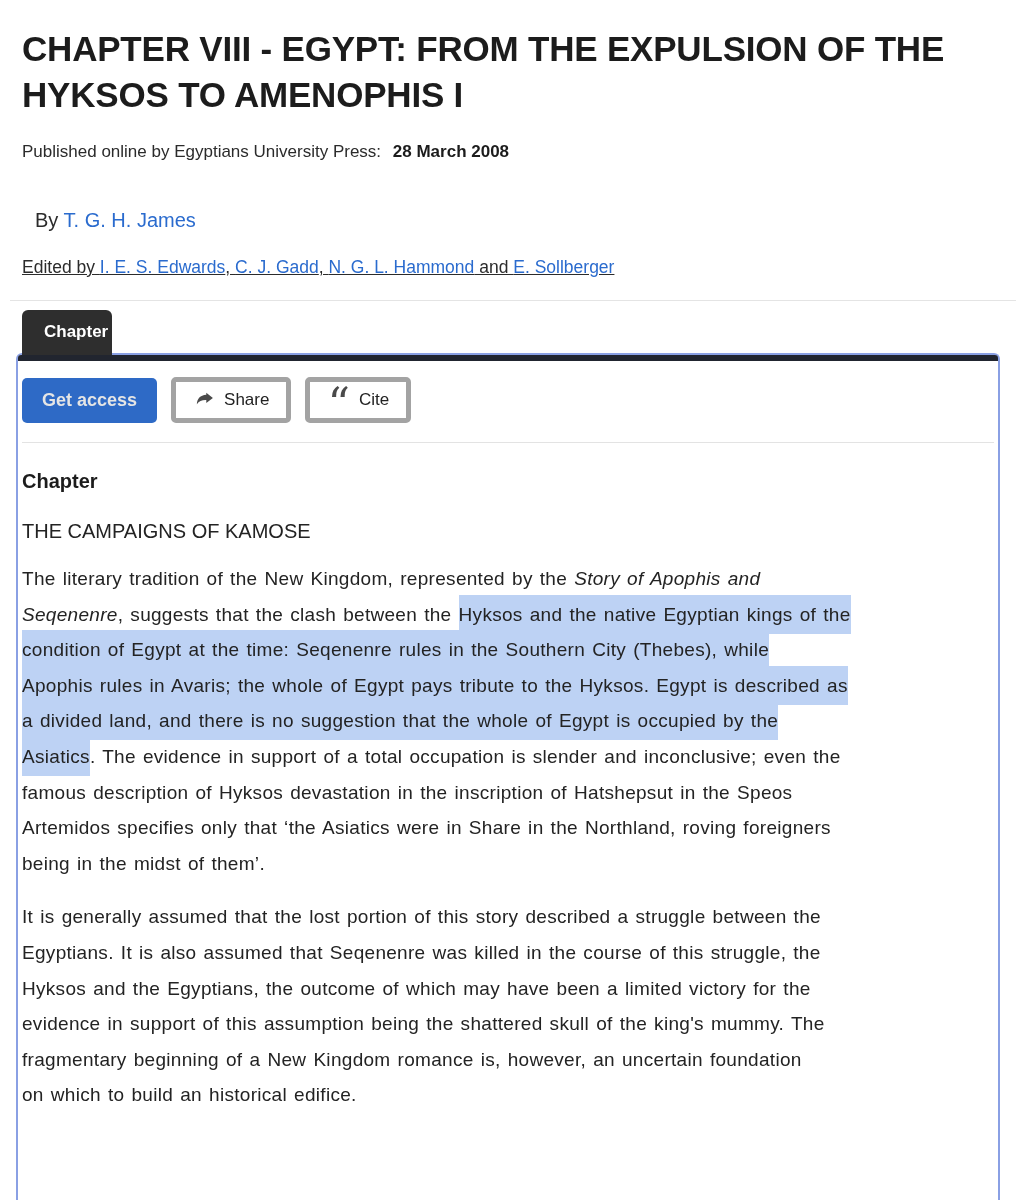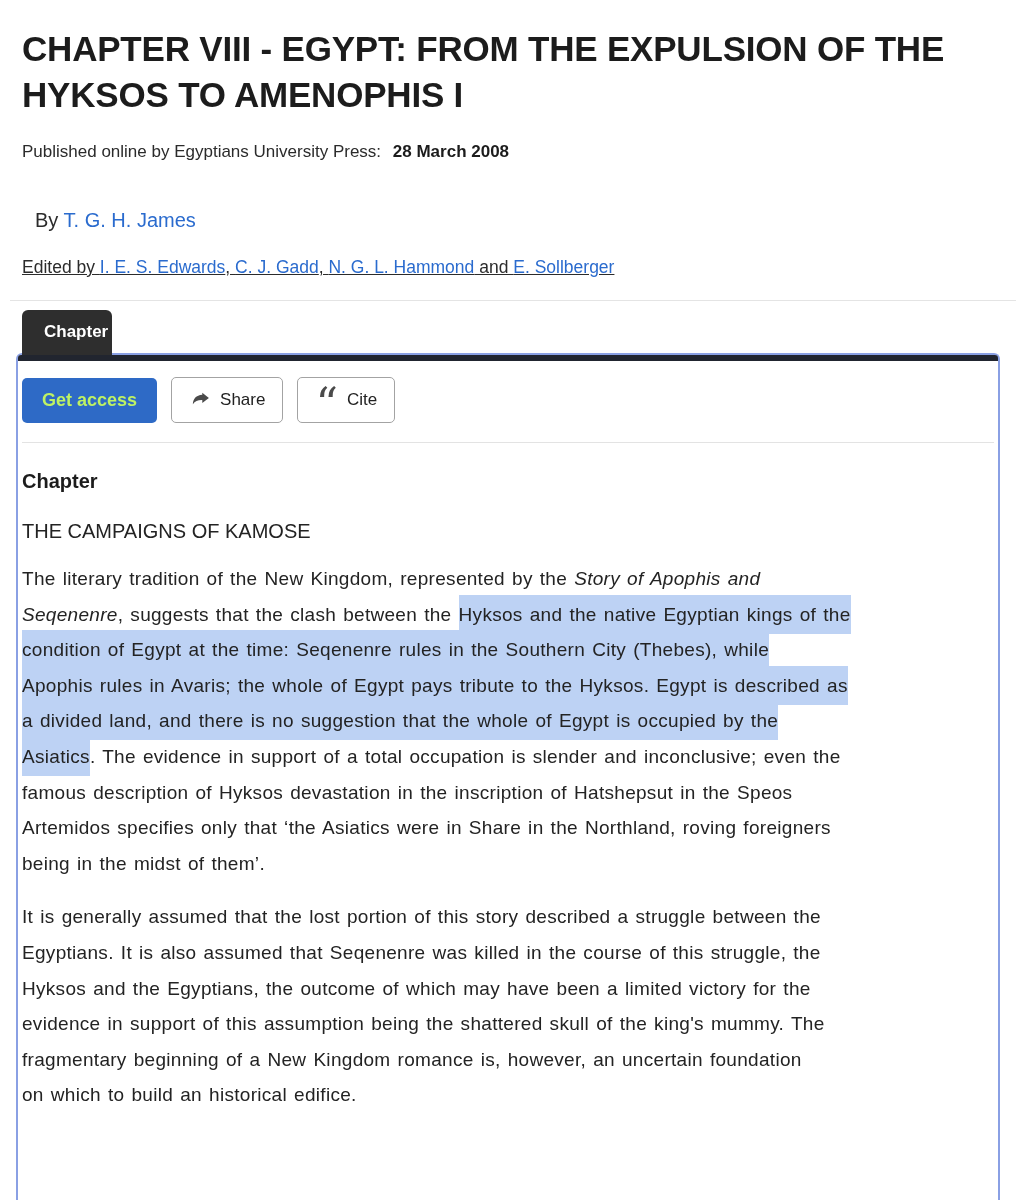--- a/index.html
+++ b/index.html
@@ -43,26 +43,26 @@
     border:2px solid #8aa0e4; border-bottom:none;
     border-radius:6px 6px 0 0;
     min-height:860px;
   }
   .panel-darkbar { height:6px; background:#21252f; border-radius:3px 3px 0 0; }
   .panel-body { padding:0 4px; }
 
   
   .actions { display:flex; align-items:center; gap:14px; margin-top:16px; }
   .btn-primary {
-    background:#2e6ac6; color:#bef264; border:none; border-radius:5px;
+    background:#2e6ac6; color:#e5e5e5; border:none; border-radius:5px;
     font-family:"Liberation Sans", sans-serif;
     font-size:18px; font-weight:700; height:45px; padding:2px 20px; cursor:pointer;
   }
   .btn-outline {
-    background:#fff; color:#222; border:1px solid #a3a3a3; border-radius:5px;
+    background:#fff; color:#222; border:5px solid #a3a3a3; border-radius:5px;
     font-family:"Liberation Sans", sans-serif;
     font-size:17px; height:46px; padding:0 17px; cursor:pointer;
     display:inline-flex; align-items:center; gap:9px;
   }
   .share-ic { width:22px; height:22px; fill:#4a4a4a; }
   .cite-ic {
     font-family:"DejaVu Serif", serif; font-size:44px; line-height:10px;
     color:#4a4a4a; display:inline-block; height:18px; overflow:visible;
     position:relative; top:8px;
   }

